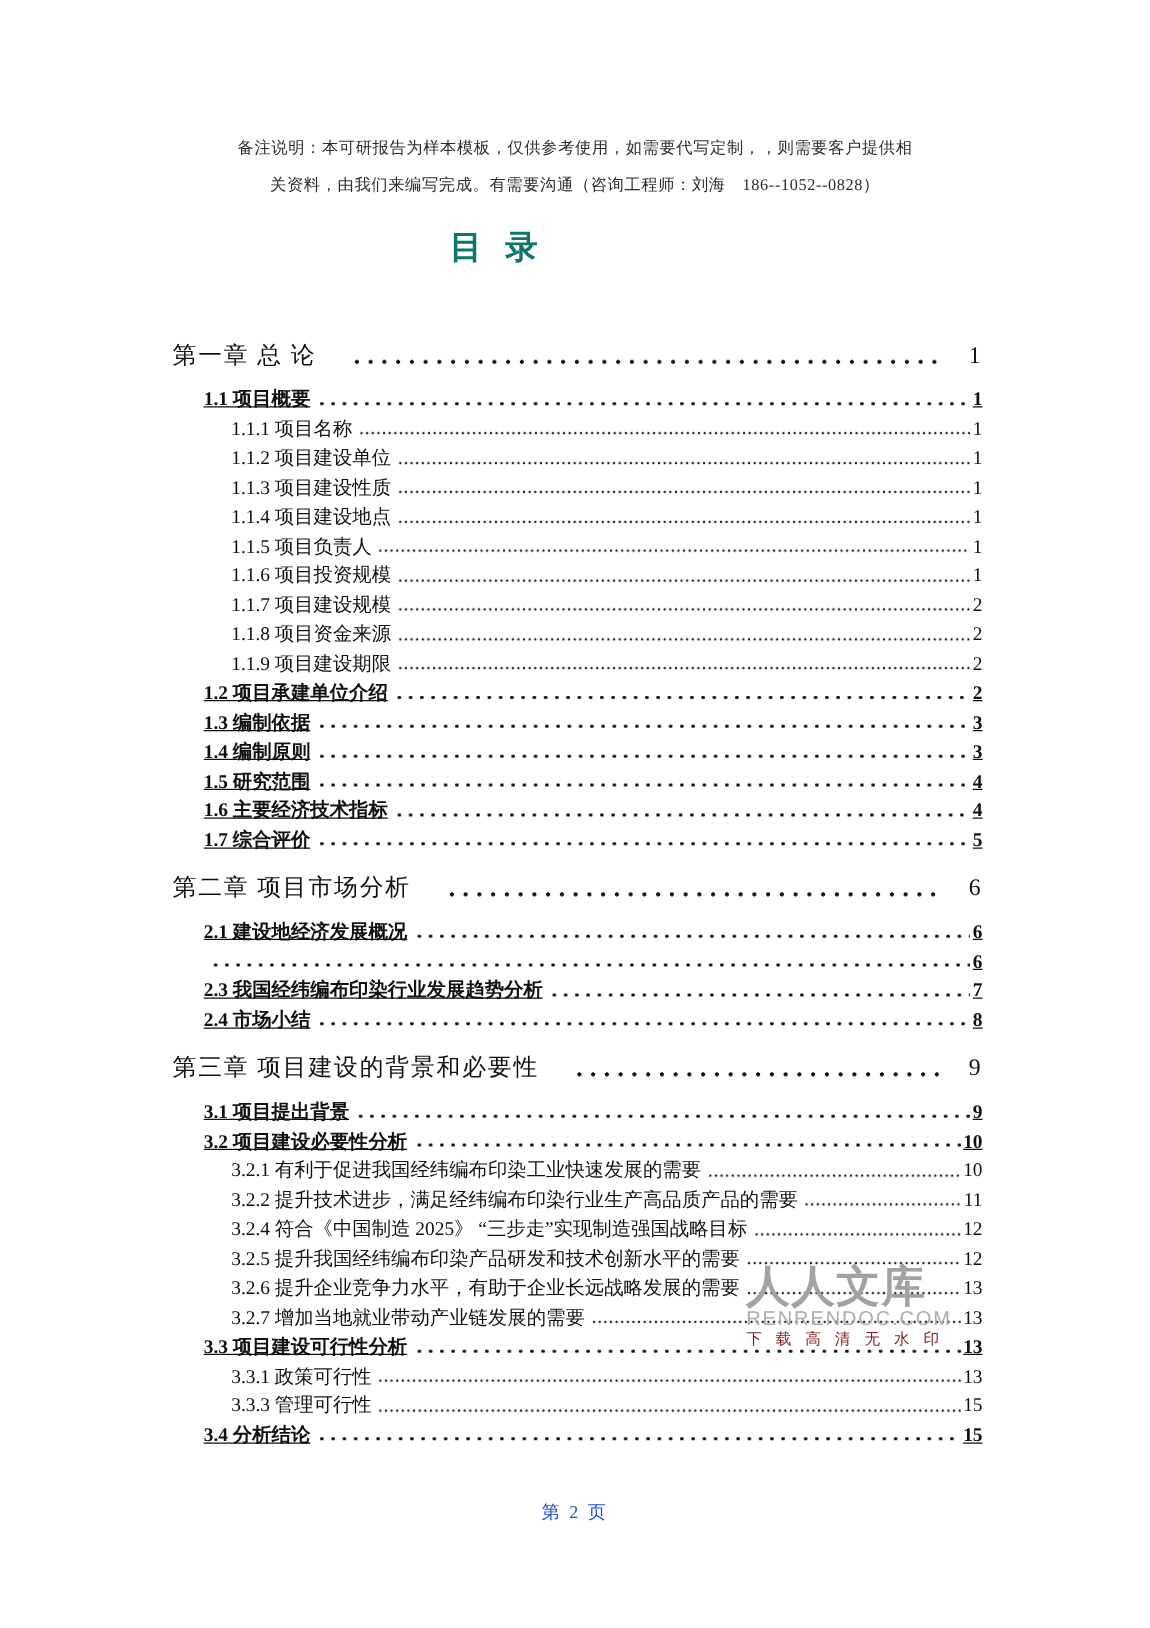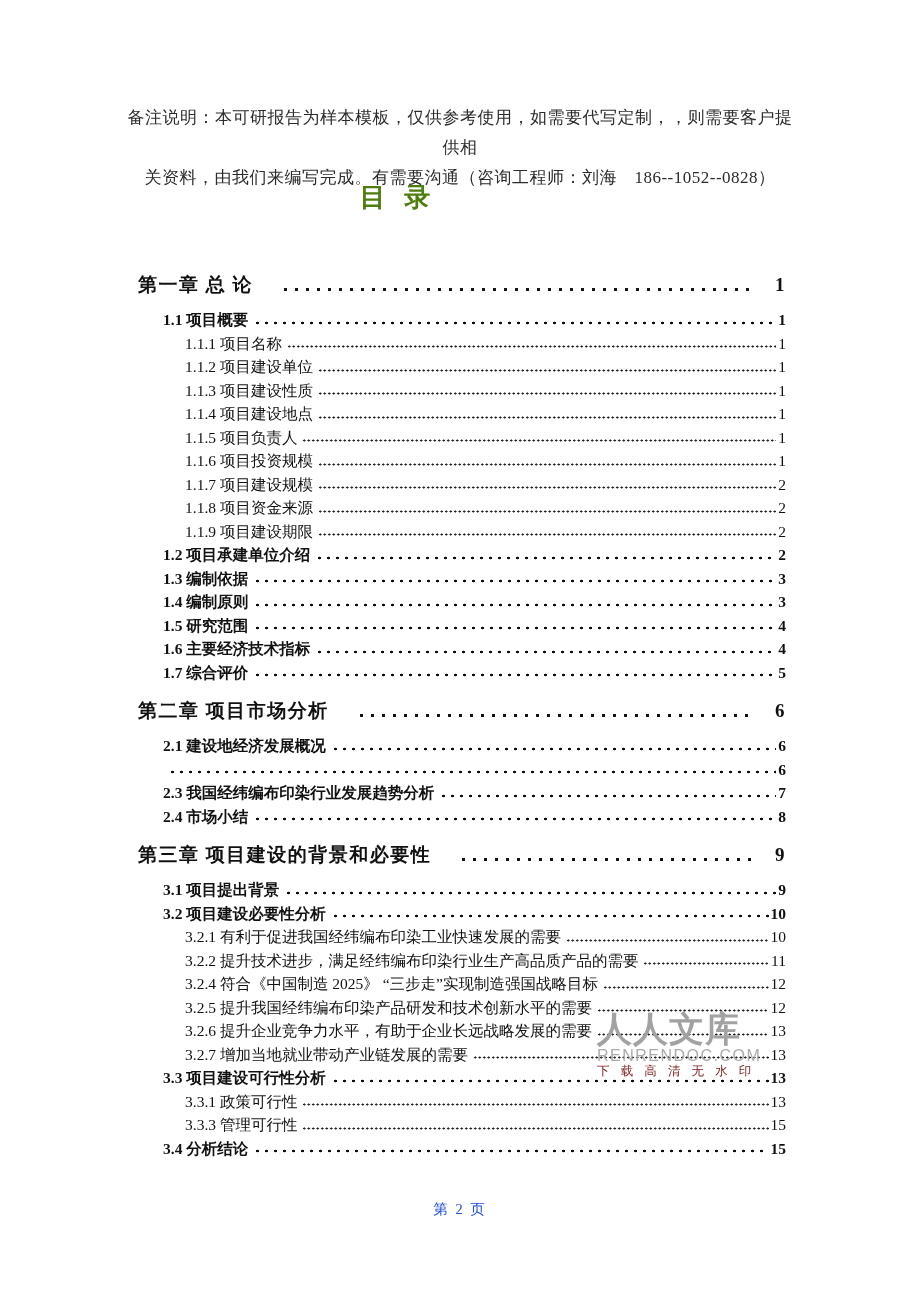--- a/index.html
+++ b/index.html
@@ -17,37 +17,37 @@
     color: #111111;
   }
 
   
   .note {
     position: absolute;
     top: 103px;
     left: 120px;
     width: 680px;
     text-align: center;
-    font-size: 17px;
+    font-size: 13px;
     line-height: 30px;
     color: #2b2b2b;
     letter-spacing: 0.5px;
   }
 
   
   .toc-title {
     position: absolute;
     top: 180px;
     left: 0;
     width: 796px;
     text-align: center;
     font-size: 26px;
     font-weight: bold;
     letter-spacing: 6px;
-    color: #4d7c0f;
+    color: #0f766e;
   }
 
   
   .toc-list {
     position: absolute;
     top: 258px;
     left: 138px;
     width: 648px;
   }
   .toc-row {
@@ -62,21 +62,21 @@
     margin: 0 2px 0 5px;
     background-repeat: repeat-x;
   }
 
   .toc-row.chapter {
     height: 30px;
     line-height: 30px;
     margin-top: 12px;
     margin-bottom: 8px;
     font-size: 19px;
-    font-weight: bold;
+    font-weight: normal;
     letter-spacing: 1.5px;
     gap: 22px;
   }
   .toc-row.chapter .leader {
     background-image: radial-gradient(circle, #111 1.4px, transparent 1.8px);
     background-size: 11px 5px;
     background-position: left calc(100% - 8px);
   }
   .toc-row.chapter .page { font-size: 19px; }
 
@@ -100,21 +100,21 @@
     font-weight: normal;
     padding-left: 47px;
   }
   .toc-row.l3 .leader {
     background-image: radial-gradient(circle, #222 0.9px, transparent 1.25px);
     background-size: 4.5px 3px;
     background-position: left calc(100% - 7px);
   }
 
   
-  .toc-row.l2 { padding-left: 25px; }
+  .toc-row.l2 { padding-left: 25px; text-decoration: underline; }
 
   
   .watermark {
     position: absolute;
     top: 1012px;
     left: 597px;
     width: 145px;
     text-align: left;
     color: #a2a2a2;
     pointer-events: none;

